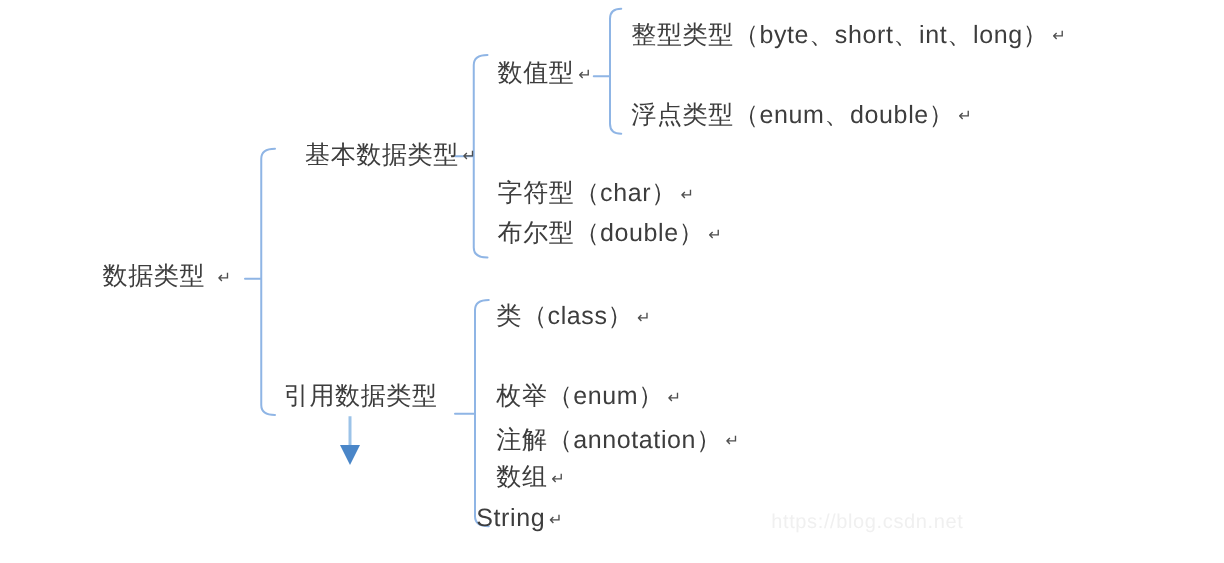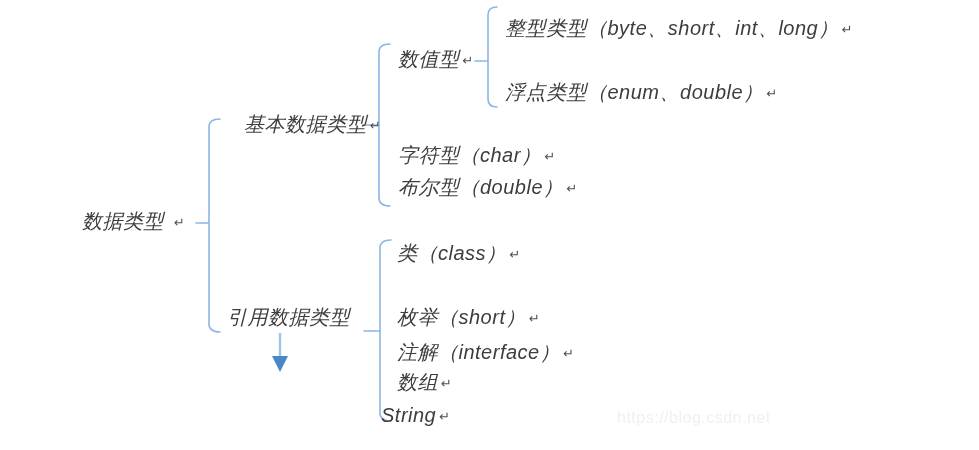--- a/index.html
+++ b/index.html
@@ -11,21 +11,20 @@
     font-family:"Liberation Sans","DejaVu Sans",sans-serif;
   }
   .connectors{position:absolute;left:0;top:0;}
   .brace{fill:none;stroke:#8fb5e5;stroke-width:1.6;stroke-linecap:round;}
   .node{
     position:absolute;
     height:24px;line-height:24px;
     font-size:20px;color:#3d3d3d;
     white-space:nowrap;
     letter-spacing:0.5px;
-    font-style:italic;
   }
   .node .ret{
     font-size:13px;color:#4f4f4f;margin-left:3px;
     vertical-align:1px;
   }
   .node .ret-gap{margin-left:10px;}
   .watermark{
     position:absolute;left:617px;top:409px;
     font-size:16px;color:#f0f0f0;letter-spacing:0.5px;
     font-family:"Liberation Sans","DejaVu Sans",sans-serif;
@@ -78,25 +77,25 @@
   <div class="node" style="left:227px;top:305px">
     <span class="lbl">引用数据类型</span>
   </div>
 
   <div class="node" style="left:397px;top:241px">
     <span class="lbl">类（class）</span><span class="ret">↵</span>
   </div>
 
 
   <div class="node" style="left:397px;top:305px">
-    <span class="lbl">枚举（short）</span><span class="ret">↵</span>
+    <span class="lbl">枚举（enum）</span><span class="ret">↵</span>
   </div>
 
   <div class="node" style="left:397px;top:340px">
-    <span class="lbl">注解（interface）</span><span class="ret">↵</span>
+    <span class="lbl">注解（annotation）</span><span class="ret">↵</span>
   </div>
 
   <div class="node" style="left:397px;top:370px">
     <span class="lbl">数组</span><span class="ret">↵</span>
   </div>
 
   <div class="node" style="left:381px;top:403px">
     <span class="lbl">String</span><span class="ret">↵</span>
   </div>
 

